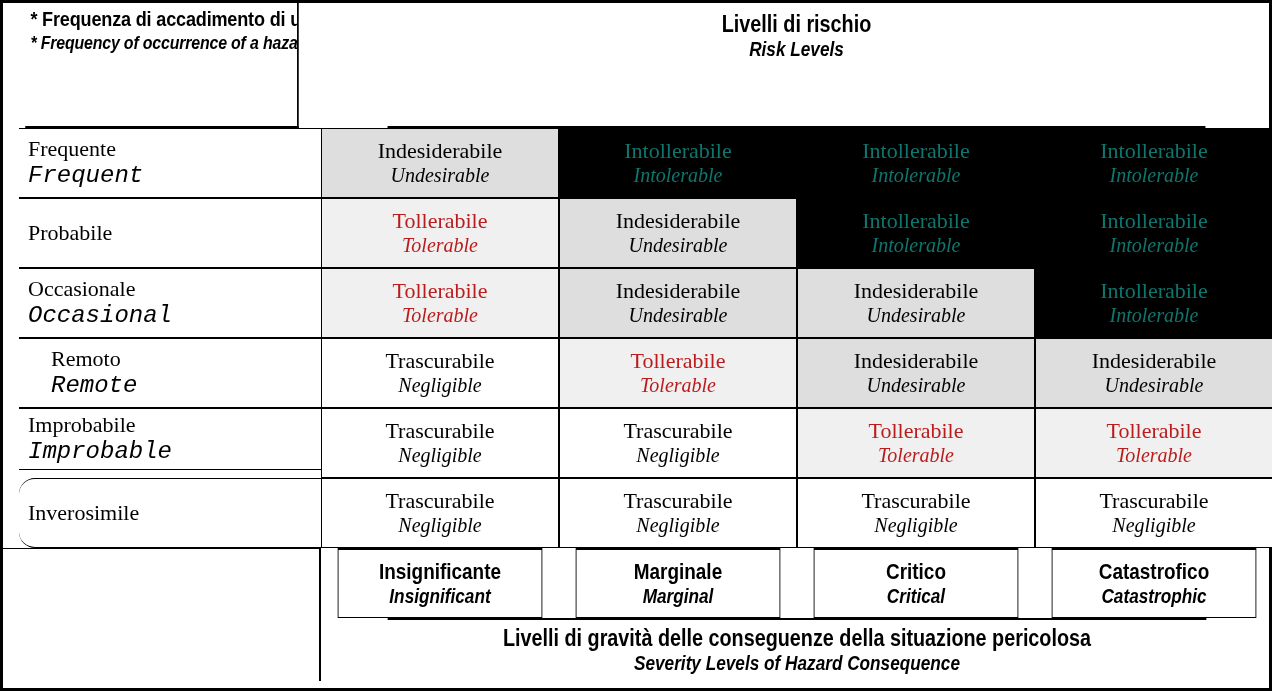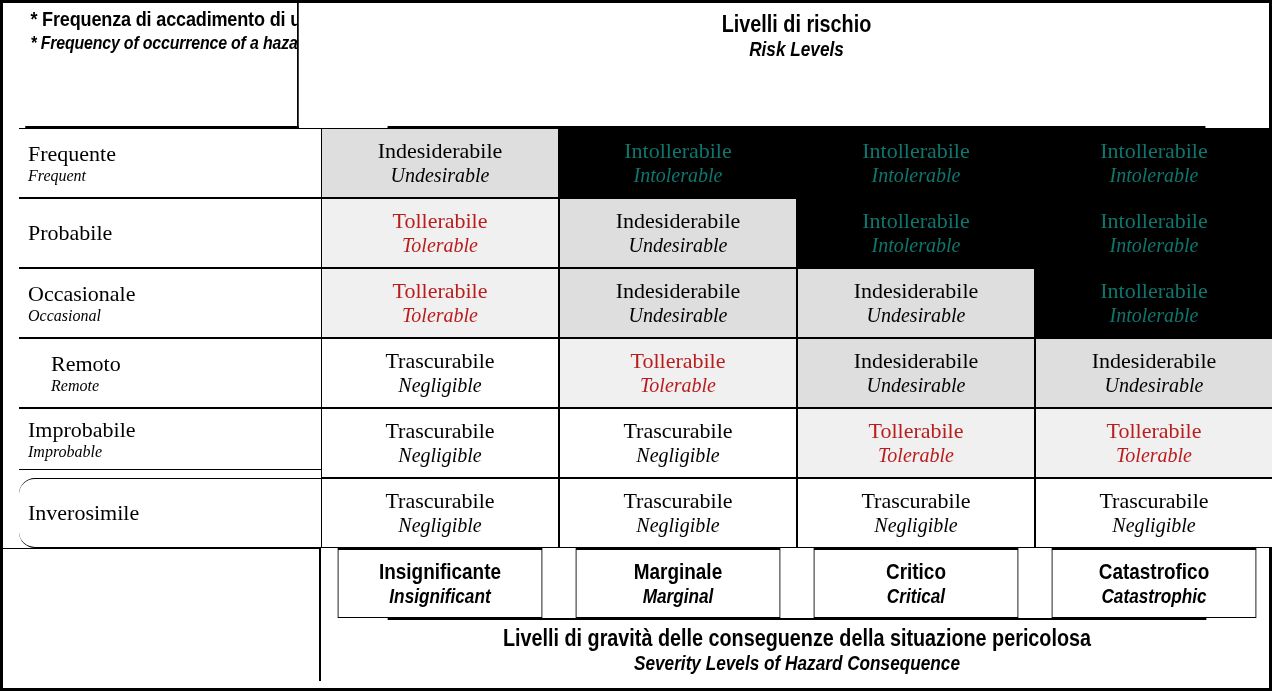--- a/index.html
+++ b/index.html
@@ -94,21 +94,21 @@
     align-items: flex-end;
     justify-content: center;
     padding-left: 9px;
     margin-left: 16px;
   }
   .freq-label .it-line,
   .freq-label .en-line {
     text-align: left;
     font-size: 22px;
   }
-  .freq-label .en-line { font-size: 16px; }
+  .freq-label .en-line { font-size: 24px; font-family: Liberation Mono, monospace; }
 
   
   .risk {
     width: 238px;
   }
   .risk .it-line { font-size: 22px; }
   .risk .en-line { font-size: 20px; }
 
   
   .lvl-negligible  { background: #ffffff; color: #000; }

